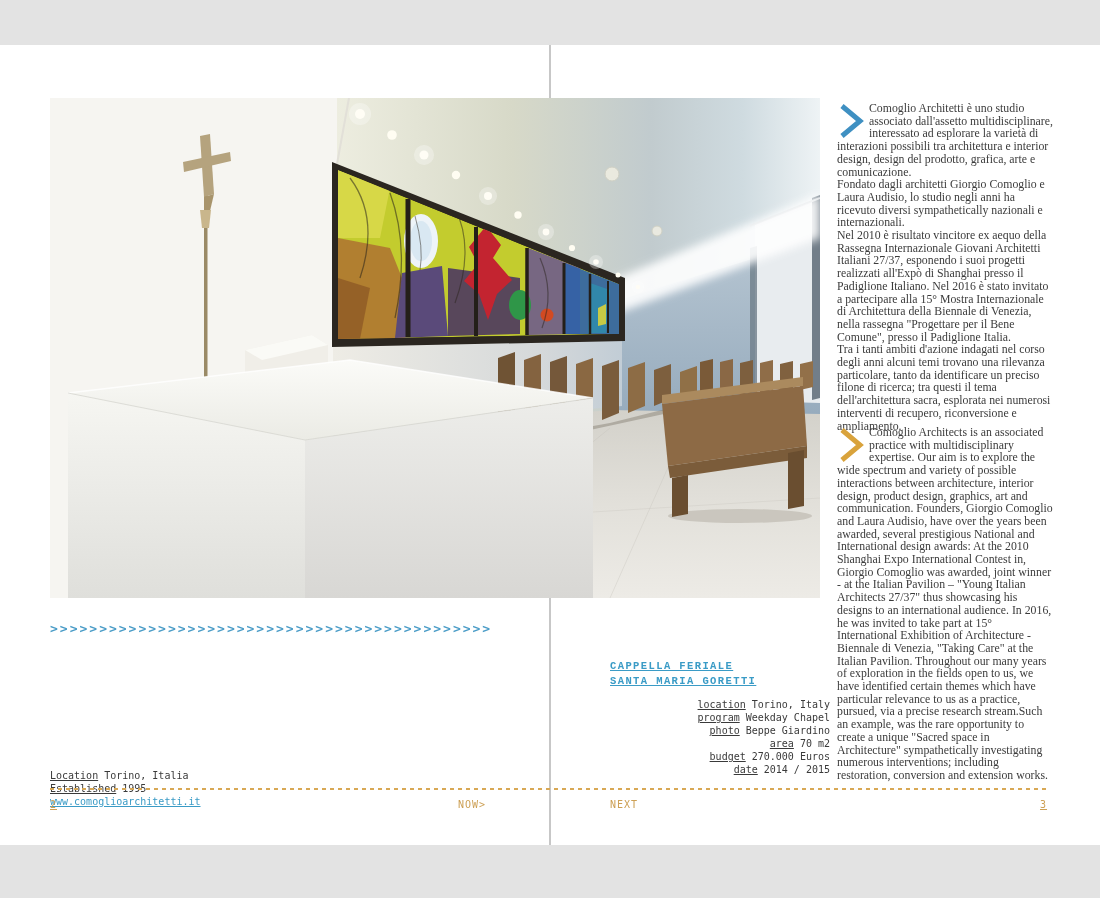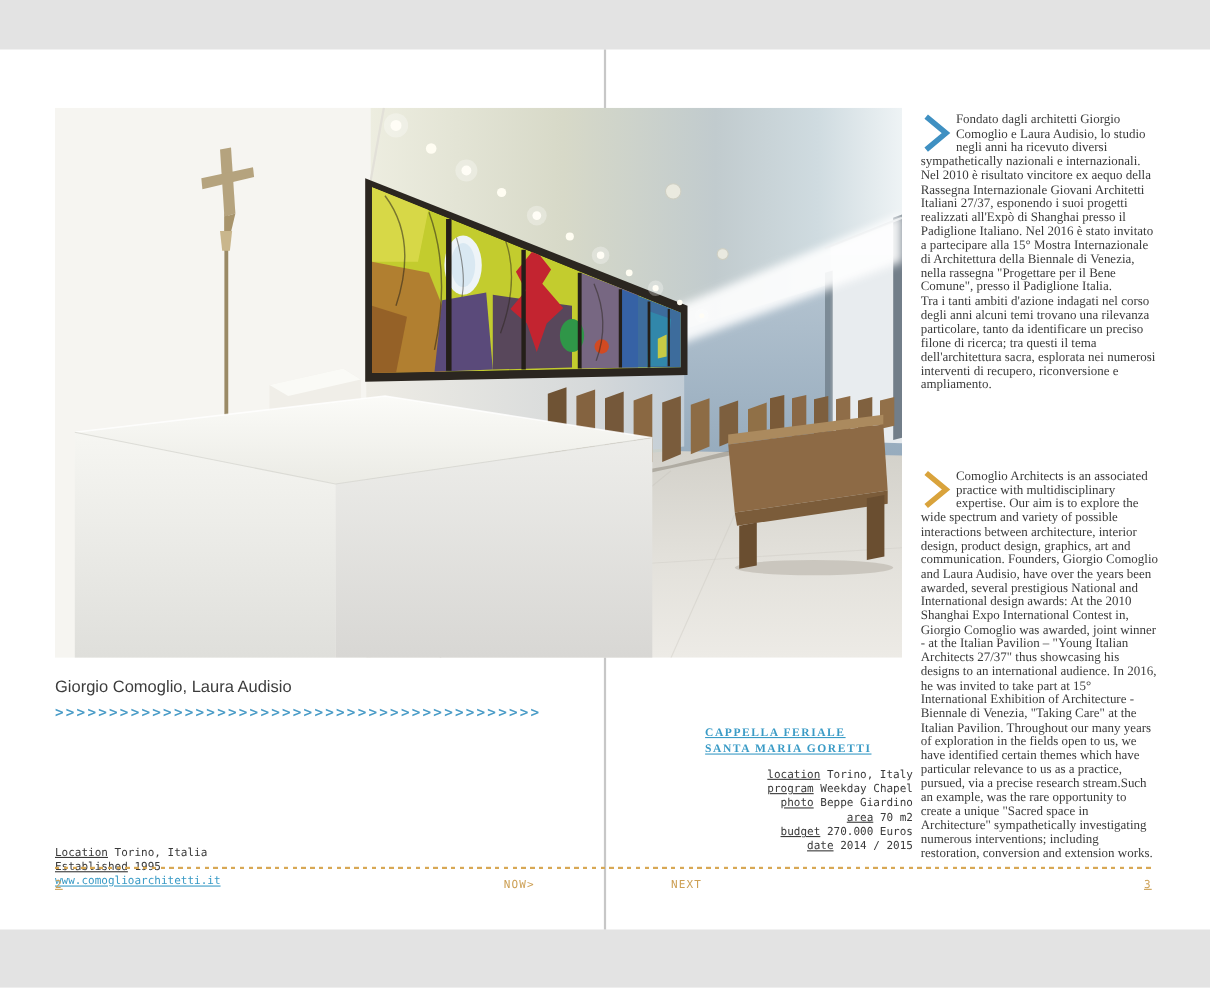--- a/index.html
+++ b/index.html
@@ -18,21 +18,21 @@
   .studio-name{font-family:"Liberation Serif",serif;font-weight:700;font-size:29px;line-height:31px;color:#1c1c1c;letter-spacing:-0.3px;}
   .principals{font-size:15px;line-height:17px;color:#3c3c3c;margin-top:3px;}
   .arrow-row{margin-top:8px;font-family:"DejaVu Sans Mono",monospace;font-weight:700;font-size:13px;letter-spacing:2px;color:#4a9cc7;white-space:nowrap;}
 
   .mono{font-family:"DejaVu Sans Mono",monospace;font-size:10px;line-height:13px;color:#3a3a3a;}
   .profile-block{position:absolute;left:50px;top:737px;margin-top:32px;}
   .mono-row .lbl{text-decoration:underline;margin-right:6px;}
   a.web-link,.proj-link{color:#3a9bc6;text-decoration:underline;cursor:pointer;}
 
   .project-block{position:absolute;left:610px;top:659px;width:220px;}
-  .proj-link{font-family:Liberation Serif, serif;font-weight:700;font-size:10.5px;line-height:15px;letter-spacing:1.4px;display:block;margin-left:31px;}
+  .proj-link{font-family:Liberation Mono, monospace;font-weight:700;font-size:10.5px;line-height:15px;letter-spacing:1.4px;display:block;}
   .proj-rows{margin-top:9px;text-align:right;}
 
   .bio{position:absolute;width:217px;font-family:"Liberation Serif",serif;font-size:11.8px;line-height:12.7px;color:#3b3b3b;text-align:left;}
   .bio-it{left:837px;top:102px;}
   .bio-en{left:837px;top:426px;}
   .chevron{float:left;width:28px;height:36px;margin:1px 4px 0 0;}
   .bio .seg{margin:0;}
 
   .footer-dots{position:absolute;left:50px;top:788px;width:997px;height:2px;
     background:repeating-linear-gradient(90deg,#d8a855 0 4px,transparent 4px 8px);}
@@ -220,21 +220,20 @@
     <polygon points="18,295 300,262 543,300 255,342" fill="url(#altarTopG)"></polygon>
     <polygon points="18,295 255,342 255,500 18,500" fill="url(#altarFrontG)"></polygon>
     <polygon points="255,342 543,300 543,500 255,500" fill="url(#altarRightG)"></polygon>
     <polyline points="18,295 300,262 543,300" fill="none" stroke="#ffffff" stroke-width="1.5" opacity="0.8"></polyline>
     <polyline points="18,295 255,342 543,300" fill="none" stroke="#d6d6d0" stroke-width="1" opacity="0.8"></polyline>
   </g>
 </svg>
 </div>
 
 <div class="title-block">
-  <div class="principals">Giorgio Comoglio, Laura Audisio</div>
   <div class="arrow-row">&gt;&gt;&gt;&gt;&gt;&gt;&gt;&gt;&gt;&gt;&gt;&gt;&gt;&gt;&gt;&gt;&gt;&gt;&gt;&gt;&gt;&gt;&gt;&gt;&gt;&gt;&gt;&gt;&gt;&gt;&gt;&gt;&gt;&gt;&gt;&gt;&gt;&gt;&gt;&gt;&gt;&gt;&gt;&gt;&gt;</div>
 </div>
 
 <div class="profile-block mono">
   <div class="mono-row">
     <span class="lbl">Location</span><span>Torino, Italia</span>
   </div>
   <div class="mono-row">
     <span class="lbl">Established</span><span>1995</span>
   </div>
@@ -255,20 +254,21 @@
     <div class="mono-row"><span class="lbl">area</span><span>70 m2</span></div>
     <div class="mono-row"><span class="lbl">budget</span><span>270.000 Euros</span></div>
     <div class="mono-row"><span class="lbl">date</span><span>2014 / 2015</span></div>
   </div>
 </div>
 
 <div class="bio bio-it">
   <svg class="chevron" viewBox="0 0 28 36">
     <polyline points="5,3 23,18 5,33" fill="none" stroke="#3f90c2" stroke-width="5"></polyline>
   </svg>
+  <div class="seg">Comoglio Architetti è uno studio associato dall'assetto multidisciplinare, interessato ad esplorare la varietà di interazioni possibili tra architettura e interior design, design del prodotto, grafica, arte e comunicazione.</div>
   <div class="seg">Fondato dagli architetti Giorgio Comoglio e Laura Audisio, lo studio negli anni ha ricevuto diversi sympathetically nazionali e internazionali.</div>
   <div class="seg">Nel 2010 è risultato vincitore ex aequo della Rassegna Internazionale Giovani Architetti Italiani 27/37, esponendo i suoi progetti realizzati all'Expò di Shanghai presso il Padiglione Italiano. Nel 2016 è stato invitato a partecipare alla 15° Mostra Internazionale di Architettura della Biennale di Venezia, nella rassegna "Progettare per il Bene Comune", presso il Padiglione Italia.</div>
   <div class="seg">Tra i tanti ambiti d'azione indagati nel corso degli anni alcuni temi trovano una rilevanza particolare, tanto da identificare un preciso filone di ricerca; tra questi il tema dell'architettura sacra, esplorata nei numerosi interventi di recupero, riconversione e ampliamento.</div>
 </div>
 
 <div class="bio bio-en">
   <svg class="chevron" viewBox="0 0 28 36">
     <polyline points="5,3 23,18 5,33" fill="none" stroke="#d9a33c" stroke-width="5"></polyline>
   </svg>
   <div class="seg">Comoglio Architects is an associated practice with multidisciplinary expertise. Our aim is to explore the wide spectrum and variety of possible interactions between architecture, interior design, product design, graphics, art and communication. Founders, Giorgio Comoglio and Laura Audisio, have over the years been awarded, several prestigious National and International design awards: At the 2010 Shanghai Expo International Contest in, Giorgio Comoglio was awarded, joint winner - at the Italian Pavilion – "Young Italian Architects 27/37" thus showcasing his designs to an international audience. In 2016, he was invited to take part at 15° International Exhibition of Architecture - Biennale di Venezia, "Taking Care" at the Italian Pavilion. Throughout our many years of exploration in the fields open to us, we have identified certain themes which have particular relevance to us as a practice, pursued, via a precise research stream.Such an example, was the rare opportunity to create a unique "Sacred  space in Architecture" sympathetically investigating numerous interventions; including restoration, conversion and extension works.</div>

